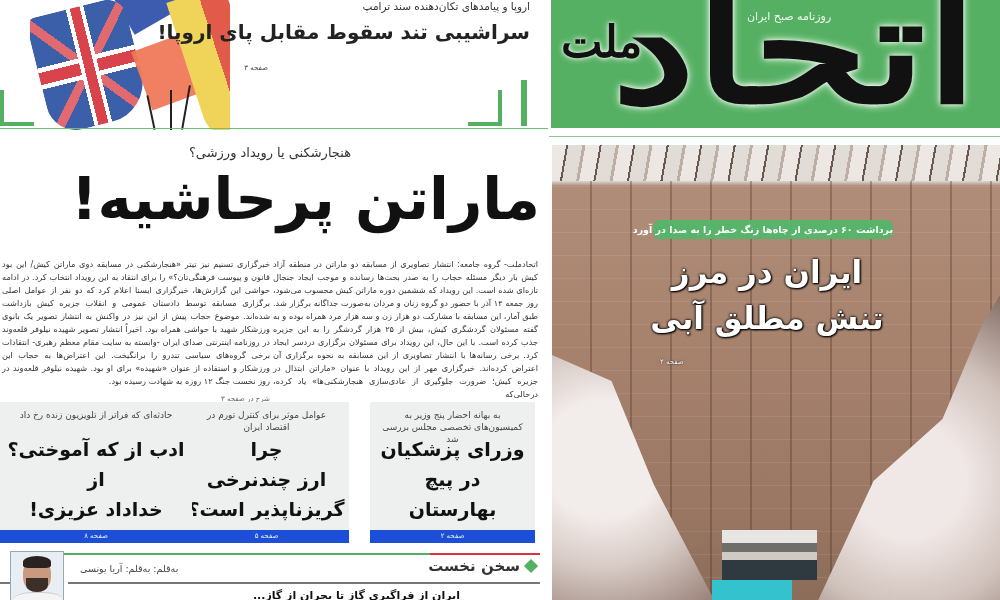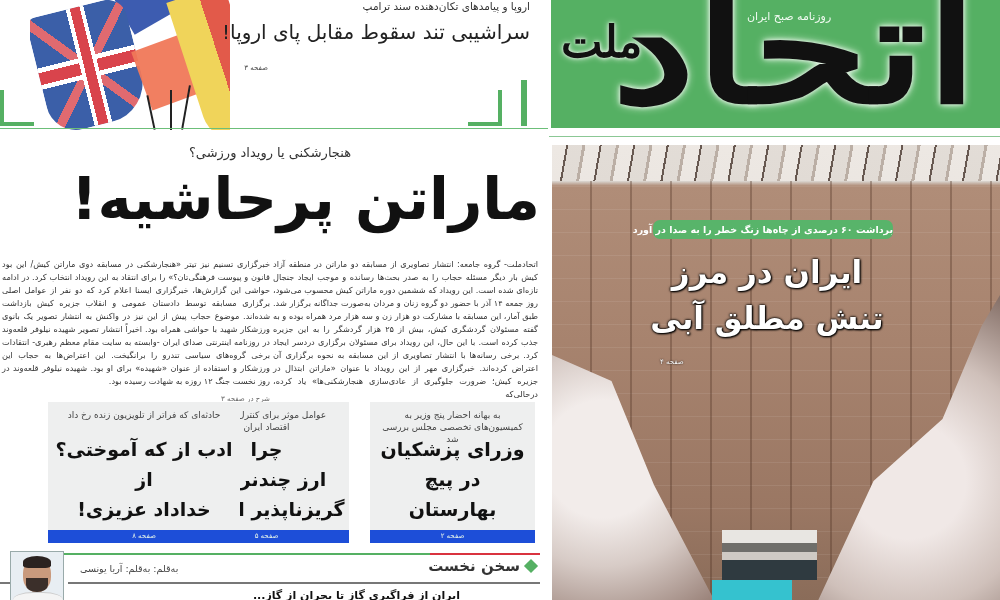--- a/index.html
+++ b/index.html
@@ -52,21 +52,21 @@
   .flag-fr-blue { left: 90px; top: -20px; width: 70px; height: 40px; background: #3d5cb0; transform: rotate(-30deg); }
   .flag-de {
     left: 158px; top: -10px; width: 60px; height: 150px;
     background: linear-gradient(90deg, #f0d45a 0%, #f0d45a 55%, #e25a4a 55%, #e25a4a 100%);
     transform: rotate(-18deg); border-radius: 0 0 20px 30px;
   }
   .pole { position: absolute; width: 2px; background: #222; }
 
   .euro-story { position: absolute; left: 240px; top: 0; width: 300px; height: 90px; text-align: right; }
   .euro-story .kicker { position: absolute; right: 10px; top: 0; font-size: 10.5px; color: #333; white-space: nowrap; }
-  .euro-story .headline { position: absolute; right: 10px; top: 20px; font-size: 20px; font-weight: normal; color: #222; white-space: nowrap; letter-spacing: -0.5px; }
+  .euro-story .headline { position: absolute; right: 10px; top: 20px; font-size: 20px; font-weight: bold; color: #222; white-space: nowrap; letter-spacing: -0.5px; }
   .euro-story .page-ref { position: absolute; right: 272px; top: 64px; font-size: 7px; color: #444; white-space: nowrap; }
 
   
   .main-story { position: absolute; left: 0; top: 140px; width: 540px; height: 260px; }
   .main-story .kicker { position: absolute; left: 0; right: 0; top: 5px; text-align: center; font-size: 13px; color: #333; }
   .main-story .headline {
     position: absolute; left: 0; right: 0; top: 28px; text-align: right;
     font-size: 58px; font-weight: bold; color: #111; line-height: 1.1; letter-spacing: -1px;
   }
   .body-col { position: absolute; top: 118px; font-size: 8.2px; line-height: 13px; color: #333; text-align: justify; }
@@ -75,21 +75,21 @@
   .body-col .more { font-size: 7px; color: #666; margin-top: 5px; }
 
   
   .boxes { position: absolute; left: 0; top: 402px; width: 540px; height: 142px; }
   .box { position: absolute; top: 0; width: 165px; height: 141px; background: #eeefef; }
   .box .kicker { text-align: center; font-size: 9px; color: #444; padding: 7px 10px 0; line-height: 12px; height: 32px; }
   .box .headline { text-align: center; font-size: 19px; font-weight: bold; color: #111; line-height: 30px; }
   .box .page-tag { position: absolute; left: 0; right: 0; bottom: 0; height: 13px; background: #1d4ed8; color: #e8f6ea; font-size: 7px; text-align: center; line-height: 13px; }
   .box-1 { left: 370px; }
   .box-2 { left: 184px; }
-  .box-3 { left: 0; width: 192px; margin-left: 48px; }
+  .box-3 { left: 0; width: 192px; }
 
   
   .editorial { position: absolute; left: 0; top: 544px; width: 540px; height: 56px; }
   .editorial .rule-green { position: absolute; left: 62px; right: 0; top: 9px; height: 2px; background: #55b063; }
   .editorial .rule-red { position: absolute; right: 0; width: 110px; top: 9px; height: 2px; background: #d9333f; }
   .editorial .rule-grey { position: absolute; left: 68px; right: 0; top: 38px; height: 2px; background: #777; }
   .editorial .rule-left { position: absolute; left: 0; width: 10px; top: 38px; height: 2px; background: #777; }
   .editorial .section-title { position: absolute; right: 20px; top: 13px; font-size: 15px; font-weight: bold; color: #333; }
   .editorial .diamond { position: absolute; right: 4px; top: 17px; width: 10px; height: 10px; background: #55b063; transform: rotate(45deg); }
   .editorial .byline { position: absolute; left: 80px; top: 19px; font-size: 9.5px; color: #444; direction: rtl; }

